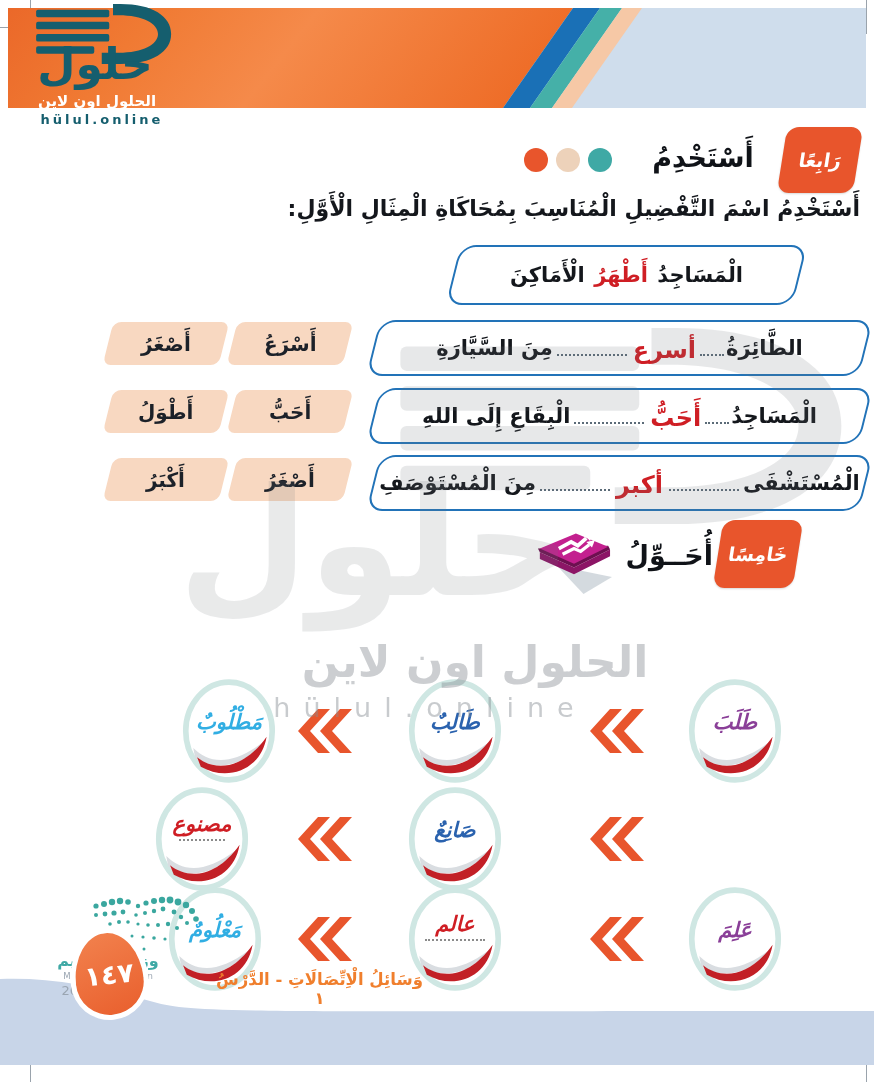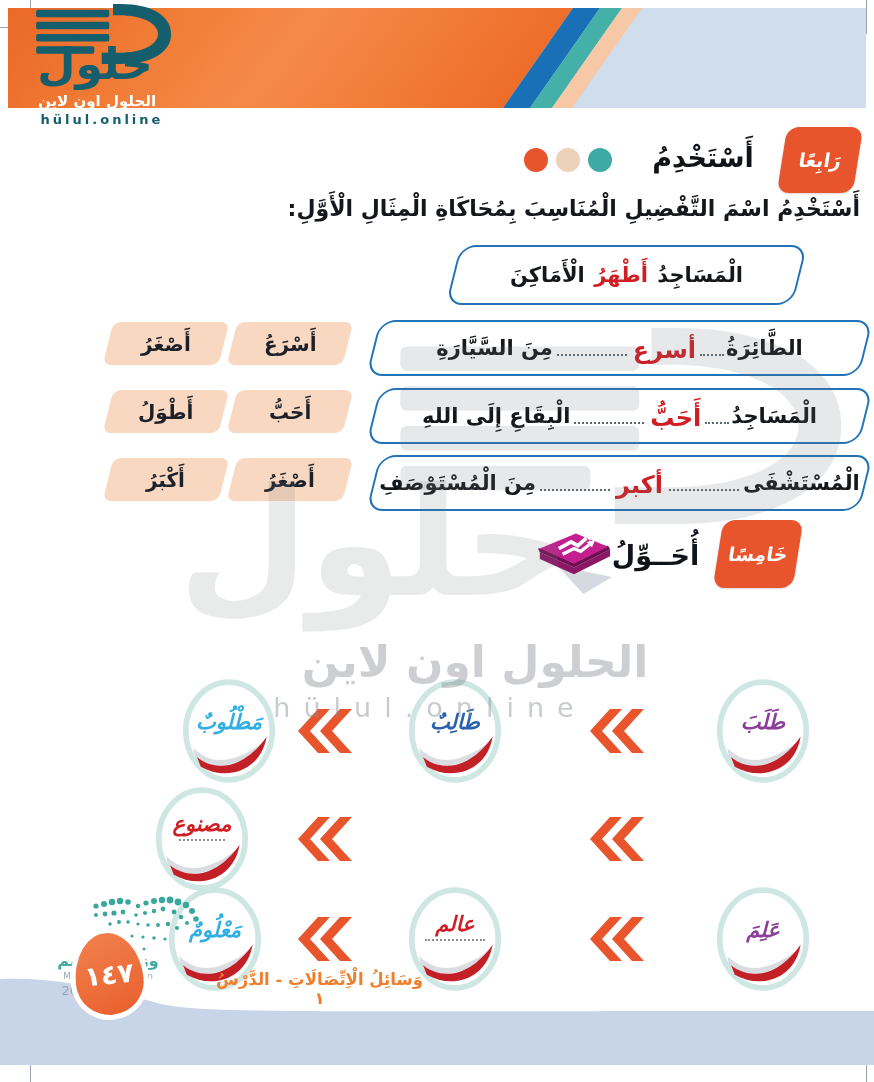--- a/index.html
+++ b/index.html
@@ -30,21 +30,21 @@
     font-size:13px; font-weight:bold; color:var(--brand-teal); letter-spacing:3px; }
 
   
   .badge { position:absolute; background:var(--accent-orange); color:#fff; border-radius:12px;
     transform:skewX(-9deg); display:flex; align-items:center; justify-content:center;
     font-size:19px; font-weight:bold; direction:rtl; box-shadow:0 1px 2px rgba(0,0,0,.15); }
   #badge-4 { left:782px; top:127px; width:76px; height:66px; }
   #badge-5 { left:718px; top:520px; width:80px; height:68px; }
   .sec-title { position:absolute; font-size:27px; font-weight:bold; color:#101318; direction:rtl; }
   #title-4 { left:638px; top:142px; width:130px; text-align:center; }
-  #title-5 { left:598px; top:540px; width:115px; text-align:center; }
+  #title-5 { left:598px; top:540px; width:115px; }
   .dots3 { position:absolute; left:524px; top:148px; display:flex; gap:8px; }
   .dots3 span { width:24px; height:24px; border-radius:50%; display:block; }
   .d1 { background:var(--accent-orange); } .d2 { background:var(--dot-beige); } .d3 { background:var(--dot-teal); }
 
   
   .ticon { position:absolute; left:528px; top:522px; width:92px; height:74px; }
 
   
   .instr4 { position:absolute; left:150px; right:14px; top:196px; direction:rtl; text-align:right;
     font-size:22px; font-weight:bold; color:#14171c; }
@@ -72,21 +72,21 @@
     font-size:20px; font-weight:bold; color:#1c2129; direction:rtl; cursor:pointer; }
   .opt span { transform:skewX(14deg); }
   .r1o { top:322px; } .r2o { top:390px; } .r3o { top:458px; }
   .o1 { left:232px; } .o2 { left:108px; }
 
   
   .crow { position:absolute; left:0; width:874px; height:110px; }
   #crow-1 { top:678px; } #crow-2 { top:786px; } #crow-3 { top:886px; }
   .circle { position:absolute; width:94px; height:106px;font-style:italic; }
   .circle svg { position:absolute; inset:0; width:100%; height:100%; }
-  .c-verb { left:716px; } .c-active { left:408px; }
+  .c-verb { left:688px; } .c-active { left:408px; }
   #crow-1 .c-passive { left:182px; } #crow-2 .c-passive { left:155px; } #crow-3 .c-passive { left:168px; }
   .cword { position:absolute; top:32px; width:100%; text-align:center; font-weight:bold;
     font-size:21px; direction:rtl; line-height:1.15; }
   .w-purple { color:var(--printed-purple); } .w-blue { color:var(--printed-blue); }
   .w-cyan { color:var(--printed-cyan); }
   .w-hand { color:var(--answer-red); font-size:21px; top:26px; }
   .dotline { display:block; margin:3px auto 0; border-bottom:2px dotted #8b8b8b; height:1px; }
   .dl-60 { width:60px; } .dl-46 { width:46px; }
   .chev { position:absolute; width:58px; height:46px; top:30px; color:var(--accent-orange); }
   .chev-a { left:588px; } .chev-b { left:296px; }
@@ -273,20 +273,26 @@
           <use href="#circle-base"></use>
         </svg>
       <span class="cword w-cyan">مَطْلُوبٌ</span>
     </div>
   </div>
 
   <div class="crow" id="crow-2">
     <svg class="chev chev-a">
         <use href="#chevrons"></use>
       </svg>
+    <div class="circle c-active sw-purple">
+      <svg viewBox="0 0 100 112">
+          <use href="#circle-base"></use>
+        </svg>
+      <span class="cword w-blue">صَانِعٌ</span>
+    </div>
     <svg class="chev chev-b">
         <use href="#chevrons"></use>
       </svg>
     <div class="circle c-passive sw-green">
       <svg viewBox="0 0 100 112">
           <use href="#circle-base"></use>
         </svg>
       <span class="cword w-hand"><span>مصنوع</span><span class="dotline dl-46"></span></span>
     </div>
   </div>

